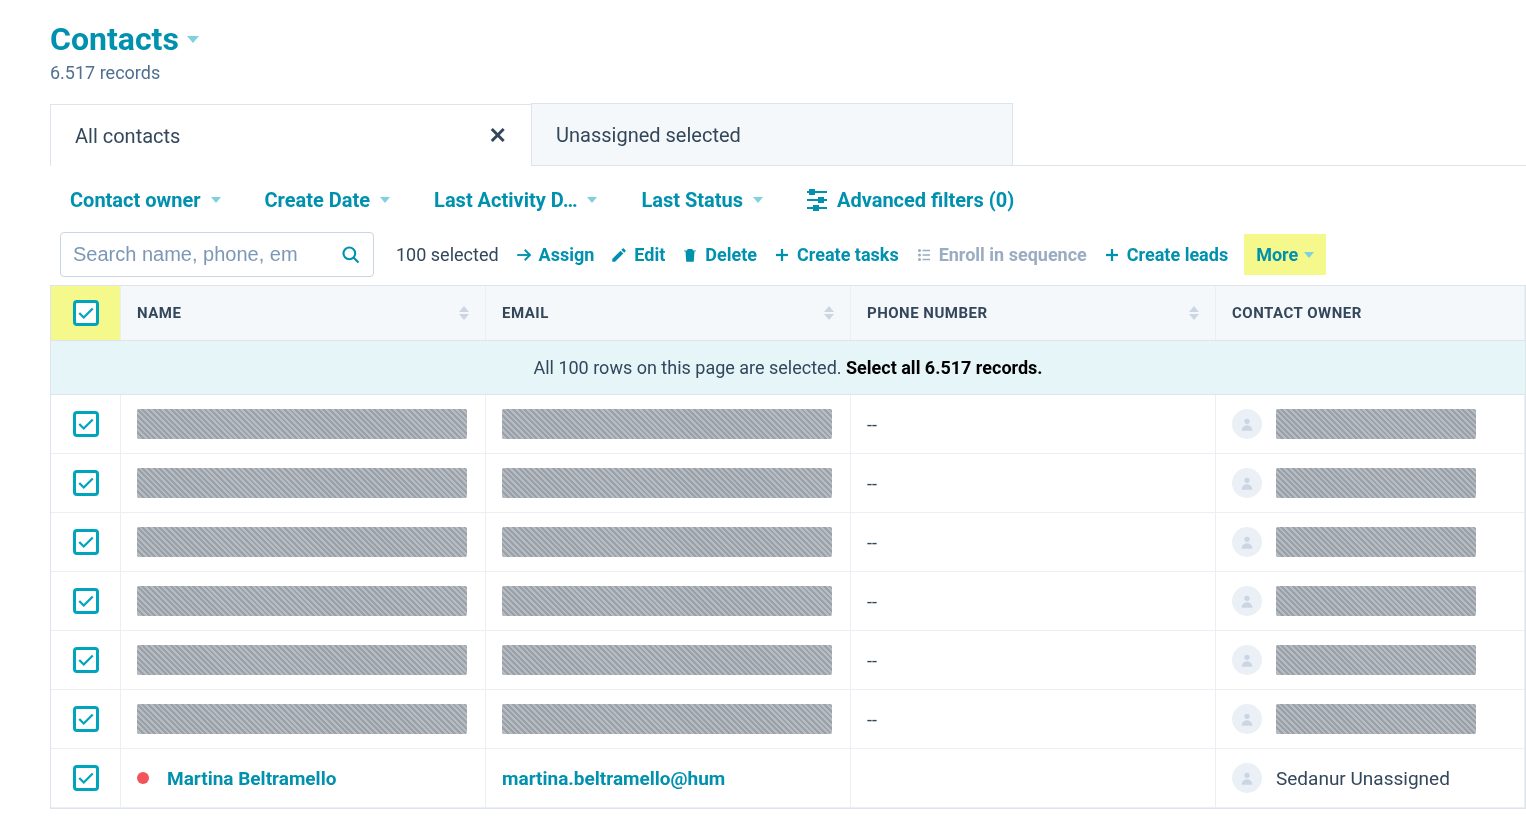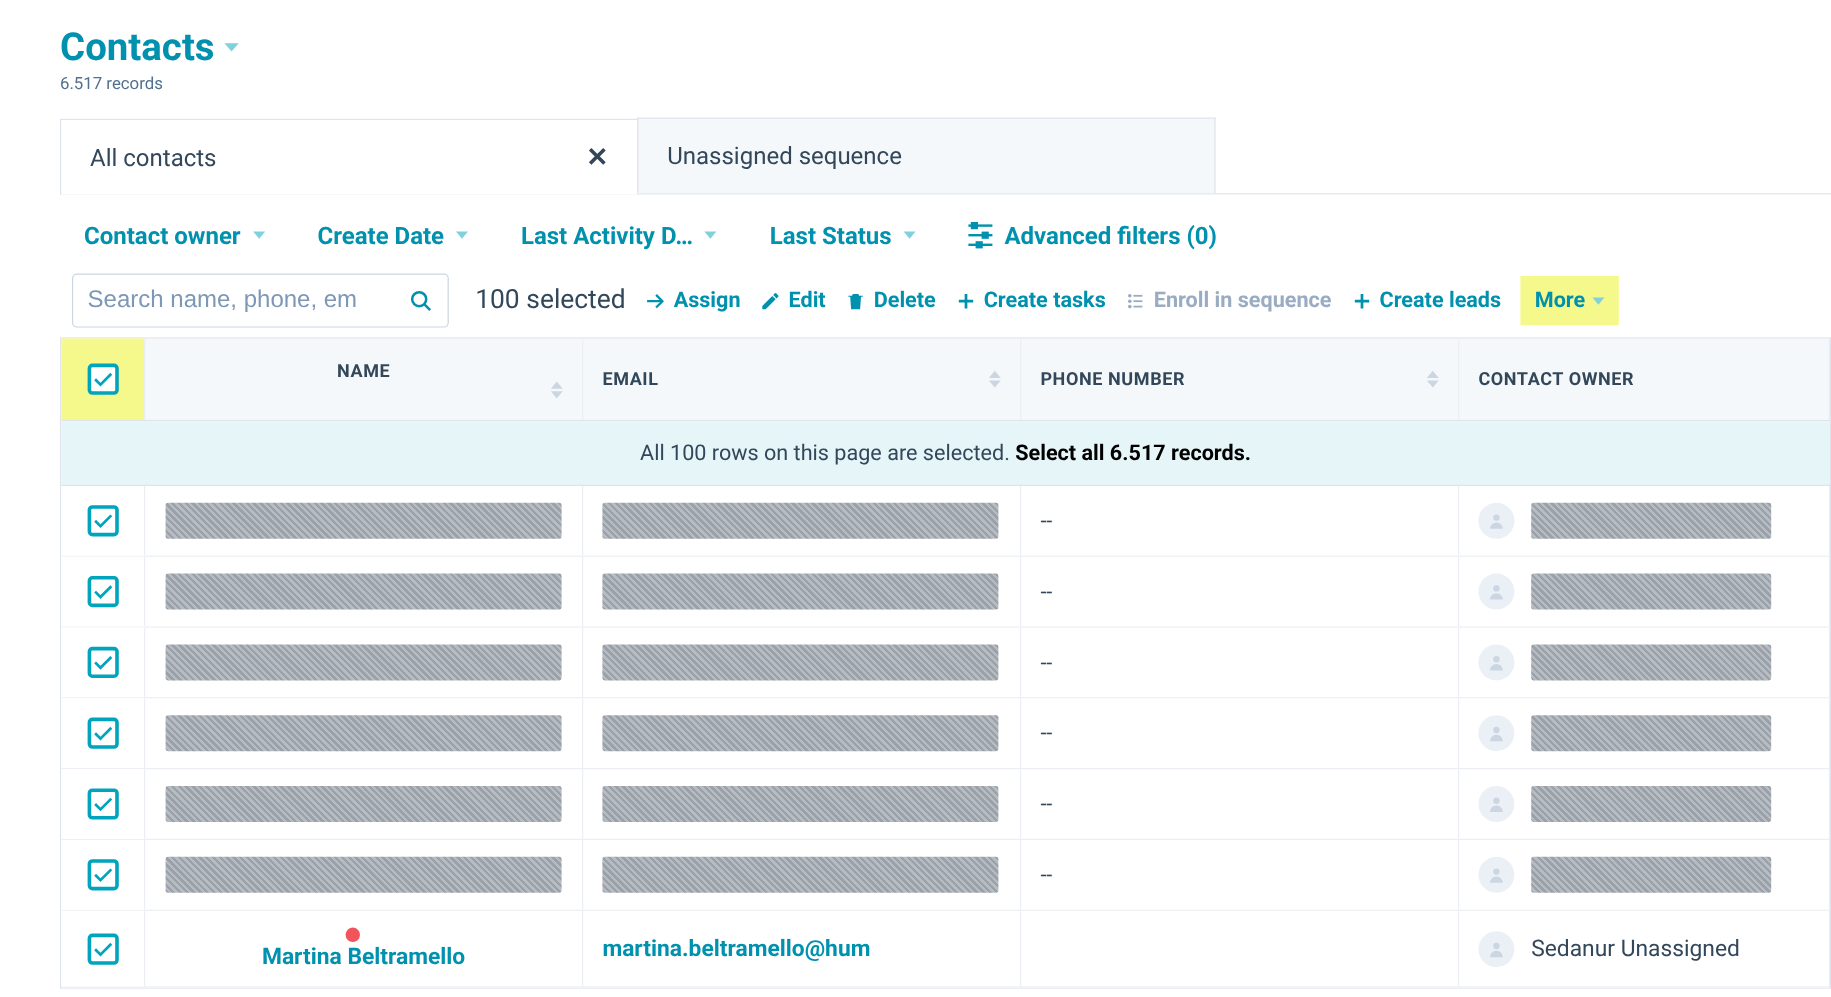--- a/index.html
+++ b/index.html
@@ -27,21 +27,21 @@
     cursor: pointer;
   }
   .page-title .caret {
     width: 0; height: 0;
     border-left: 6px solid transparent;
     border-right: 6px solid transparent;
     border-top: 7px solid #7fd1de;
   }
   .record-count {
     color: #516f90;
-    font-size: 14px;
+    font-size: 18px;
     margin-top: 4px;
   }
   .tabs {
     display: flex;
     margin-top: 20px;
     border-bottom: 1px solid #dfe3eb;
   }
   .tab {
     width: 482px;
     padding: 18px 24px;
@@ -132,21 +132,21 @@
   .search-wrap input::placeholder { color: #7c98b6; }
   .search-icon {
     width: 20px; height: 20px;
     color: #0091ae;
     stroke: #0091ae;
     fill: none;
     stroke-width: 2.5;
   }
   .sel-count {
     color: #33475b;
-    font-size: 22px;
+    font-size: 18px;
     margin-left: 6px;
   }
   .action-btn {
     display: flex;
     align-items: center;
     gap: 6px;
     color: #0091ae;
     font-weight: 700;
     font-size: 18px;
     cursor: pointer;
@@ -191,21 +191,21 @@
   }
   .th {
     font-size: 15px;
     font-weight: 700;
     letter-spacing: 0.5px;
     color: #33475b;
     justify-content: space-between;
     text-transform: uppercase;
   }
   .col-check { width: 70px; justify-content: center; flex-shrink: 0; padding: 12px 0; }
-  .col-name  { width: 365px; flex-shrink: 0; flex-direction: column; }
+  .col-name  { width: 365px; flex-shrink: 0; }
   .col-email { width: 365px; flex-shrink: 0; gap: 44px; }
   .col-phone { width: 365px; flex-shrink: 0; }
   .col-owner { flex: 1; min-width: 280px; }
   .th.col-check { background: #f5f98b; }
 
   .sort-icon {
     display: inline-flex; flex-direction: column; gap: 2px; margin-left: auto;
   }
   .sort-icon .up, .sort-icon .down { width:0;height:0;border-left:5px solid transparent;border-right:5px solid transparent;}
   .sort-icon .up { border-bottom: 6px solid #cbd6e2; }
@@ -287,21 +287,21 @@
     </div>
   </div>
   <div class="record-count">6.517 records</div>
 
   <div class="tabs">
     <div class="tab active">
       <span>All contacts</span>
       <span class="close">✕</span>
     </div>
     <div class="tab">
-      <span>Unassigned sequence</span>
+      <span>Unassigned selected</span>
     </div>
   </div>
 
   <div class="filters">
     <div class="filter-btn">
       <span>Contact owner</span>
       <span class="caret"></span>
     </div>
     <div class="filter-btn">
       <span>Create Date</span>

